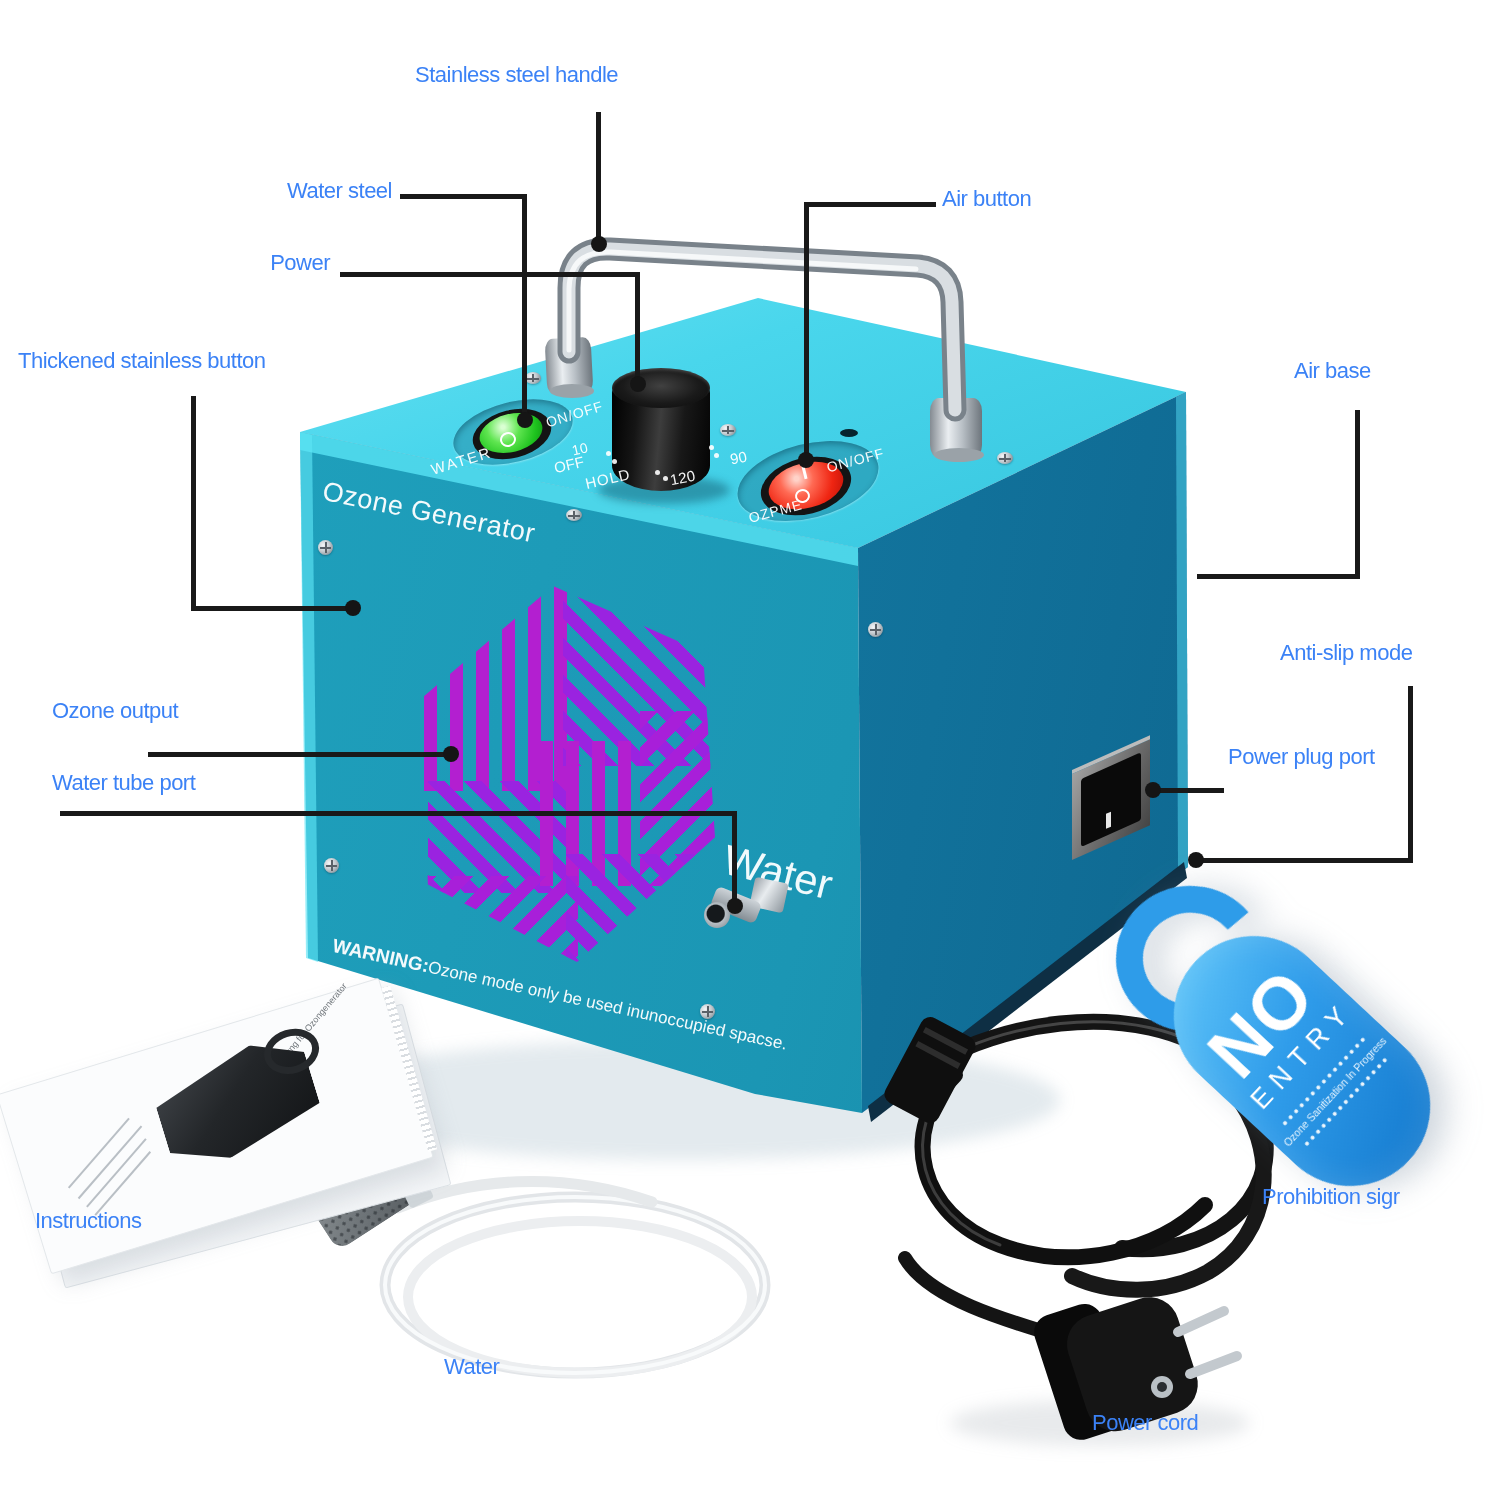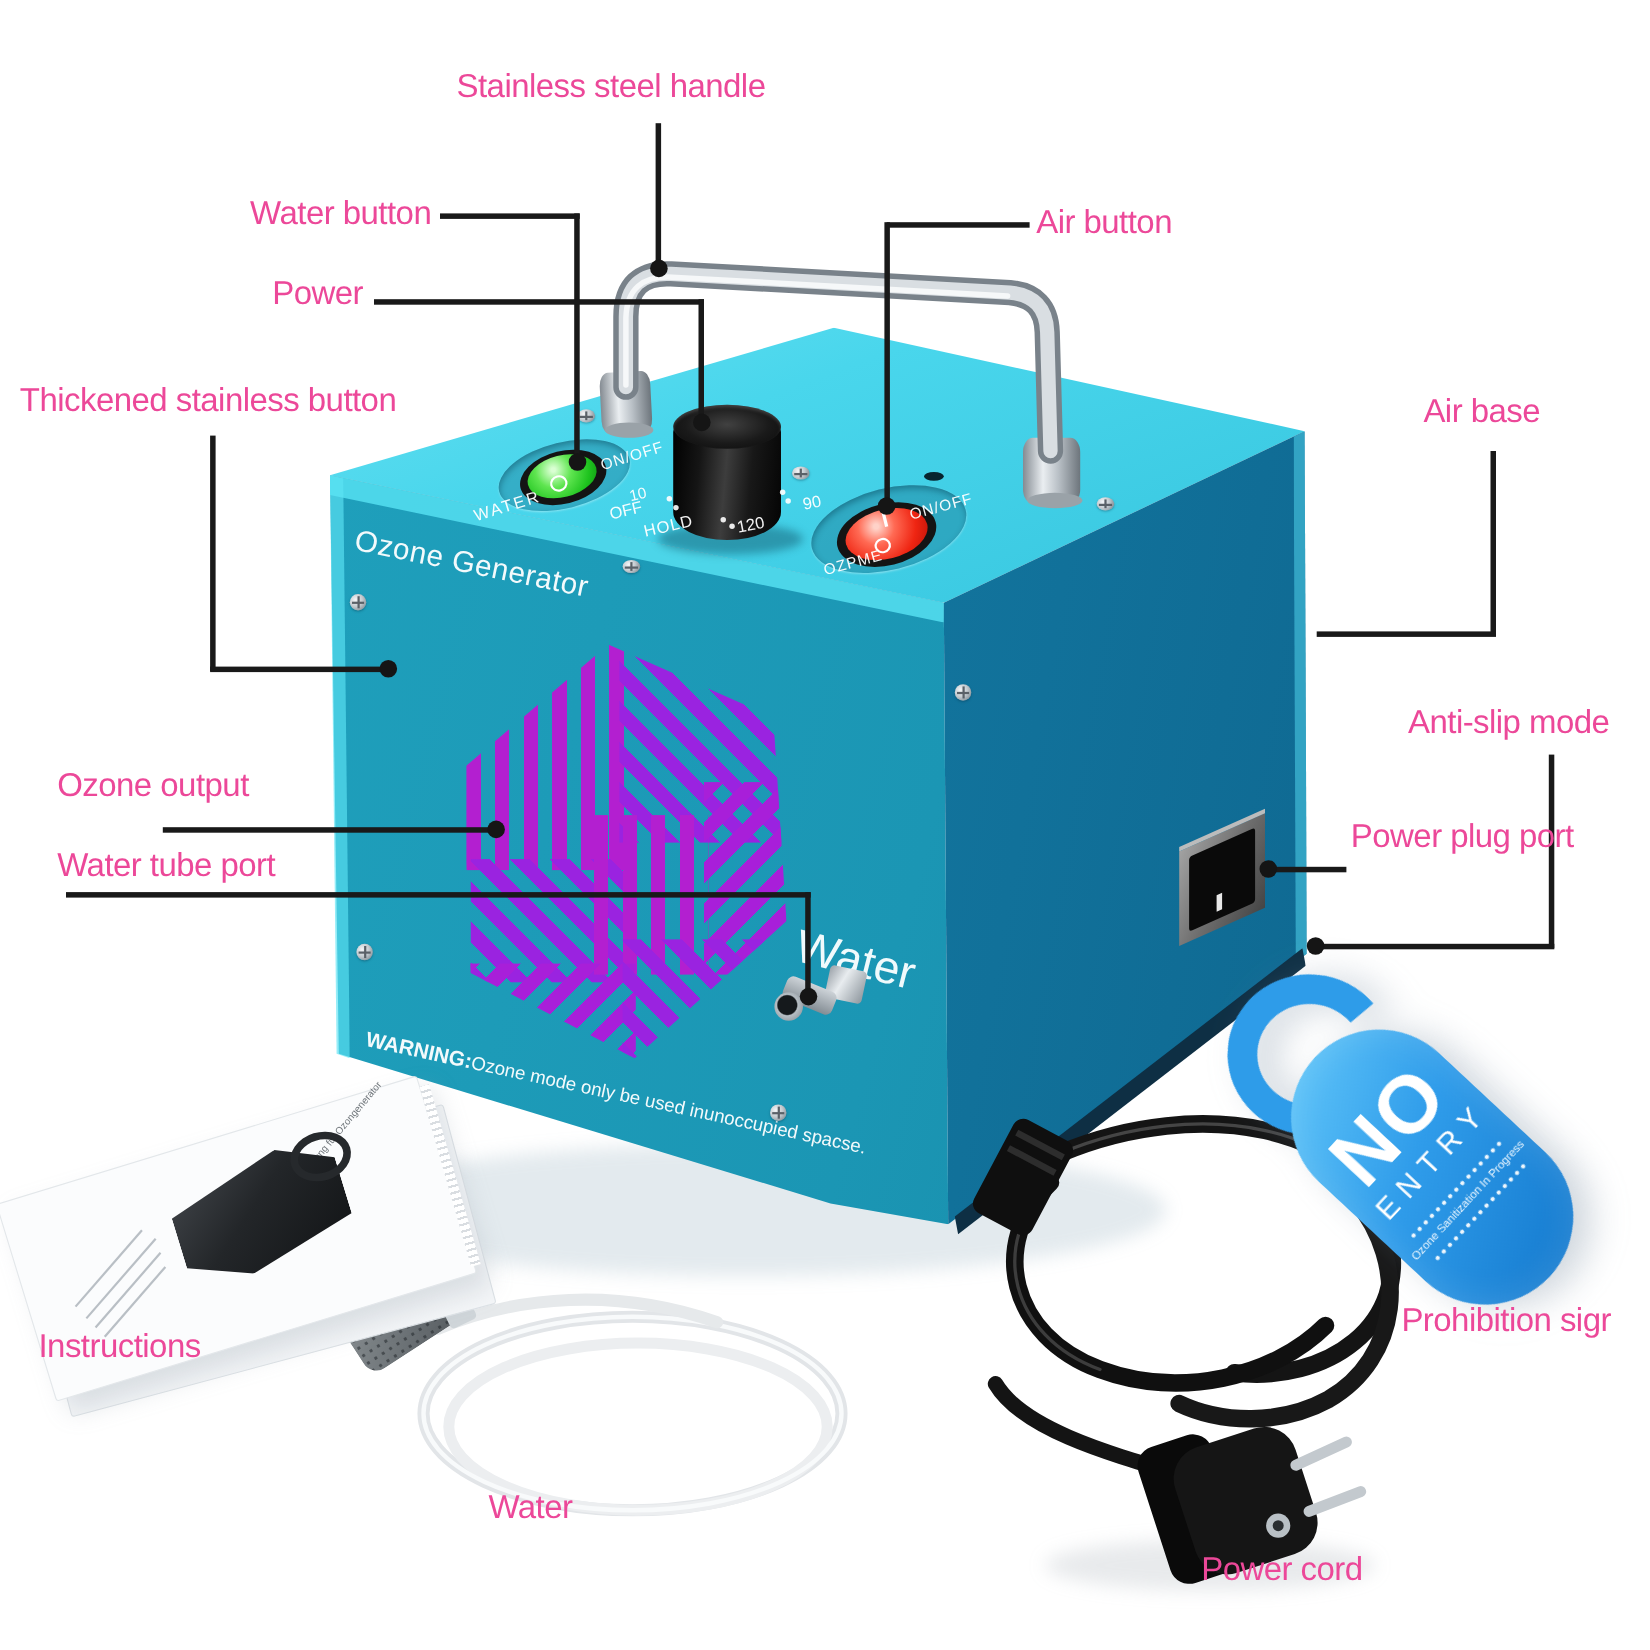--- a/index.html
+++ b/index.html
@@ -1,20 +1,20 @@
 <!DOCTYPE html>
 <html><head>
 <meta charset="utf-8">
 <style>
   html,body{margin:0;padding:0;background:#ffffff;}
   .canvas{position:relative;width:1500px;height:1500px;background:#ffffff;overflow:hidden;
           font-family:"Liberation Sans", sans-serif;}
   .abs{position:absolute;}
   
-  .lbl{position:absolute;color:#ec4899;font-size:30px;letter-spacing:-0.5px;white-space:nowrap;}
+  .lbl{position:absolute;color:#3b82f6;font-size:22px;letter-spacing:-0.5px;white-space:nowrap;}
   .ln{position:absolute;background:#191919;}
   .dot{position:absolute;width:16px;height:16px;border-radius:50%;background:#151515;}
   
   .face{position:absolute;left:0;top:0;width:1500px;height:1500px;}
   
   .screw{position:absolute;border-radius:50%;
          background:radial-gradient(circle at 35% 35%, #f4f6f8 0%, #c3cacf 45%, #8b949b 80%, #6f7880 100%);
          box-shadow:0 1px 2px rgba(0,40,60,.35);}
   .screw::before{content:"";position:absolute;left:15%;top:46%;width:70%;height:2px;background:#5a6168;}
   .screw::after{content:"";position:absolute;top:15%;left:46%;height:70%;width:2px;background:#5a6168;}
@@ -270,27 +270,27 @@
   <div class="ln" style="left:1197px;top:574px;width:163px;height:5px;"></div>
 
   <div class="ln" style="left:1408px;top:686px;width:5px;height:176px;"></div>
   <div class="ln" style="left:1196px;top:858px;width:217px;height:5px;"></div>
   <div class="dot" style="left:1188px;top:852px;"></div>
 
   <div class="ln" style="left:1152px;top:788px;width:72px;height:5px;"></div>
   <div class="dot" style="left:1145px;top:782px;"></div>
 
   <div class="lbl" style="left:415px;top:62px;">Stainless steel handle</div>
-  <div class="lbl" style="left:170px;top:178px;width:222px;text-align:right;">Water button</div>
+  <div class="lbl" style="left:170px;top:178px;width:222px;text-align:right;">Water steel</div>
   <div class="lbl" style="left:230px;top:250px;width:100px;text-align:right;">Power</div>
   <div class="lbl" style="left:18px;top:348px;">Thickened stainless button</div>
   <div class="lbl" style="left:942px;top:186px;">Air button</div>
   <div class="lbl" style="left:1294px;top:358px;">Air base</div>
   <div class="lbl" style="left:52px;top:698px;">Ozone output</div>
   <div class="lbl" style="left:52px;top:770px;">Water tube port</div>
   <div class="lbl" style="left:1280px;top:640px;">Anti-slip mode</div>
   <div class="lbl" style="left:1228px;top:744px;">Power plug port</div>
   <div class="lbl" style="left:35px;top:1208px;">Instructions</div>
   <div class="lbl" style="left:444px;top:1354px;">Water</div>
   <div class="lbl" style="left:1092px;top:1410px;">Power cord</div>
-  <div class="lbl" style="left:1262px;top:1184px;margin-left:12px;">Prohibition sigr</div>
+  <div class="lbl" style="left:1262px;top:1184px;">Prohibition sigr</div>
 
 </div>
 
 </body></html>

